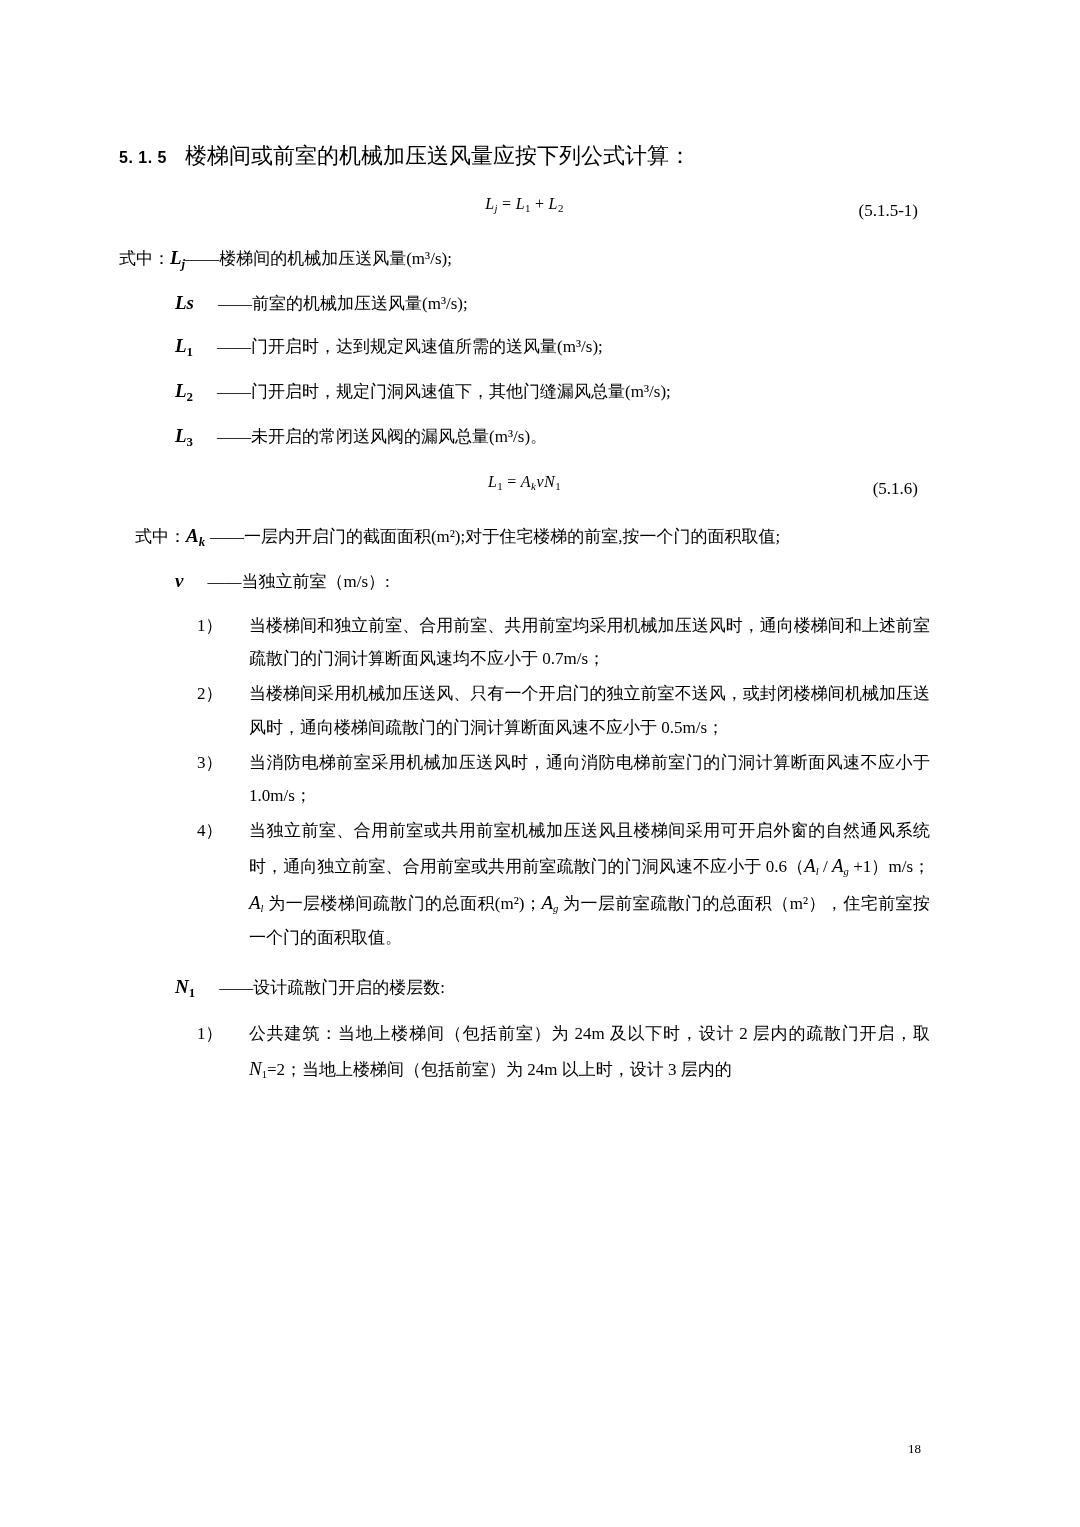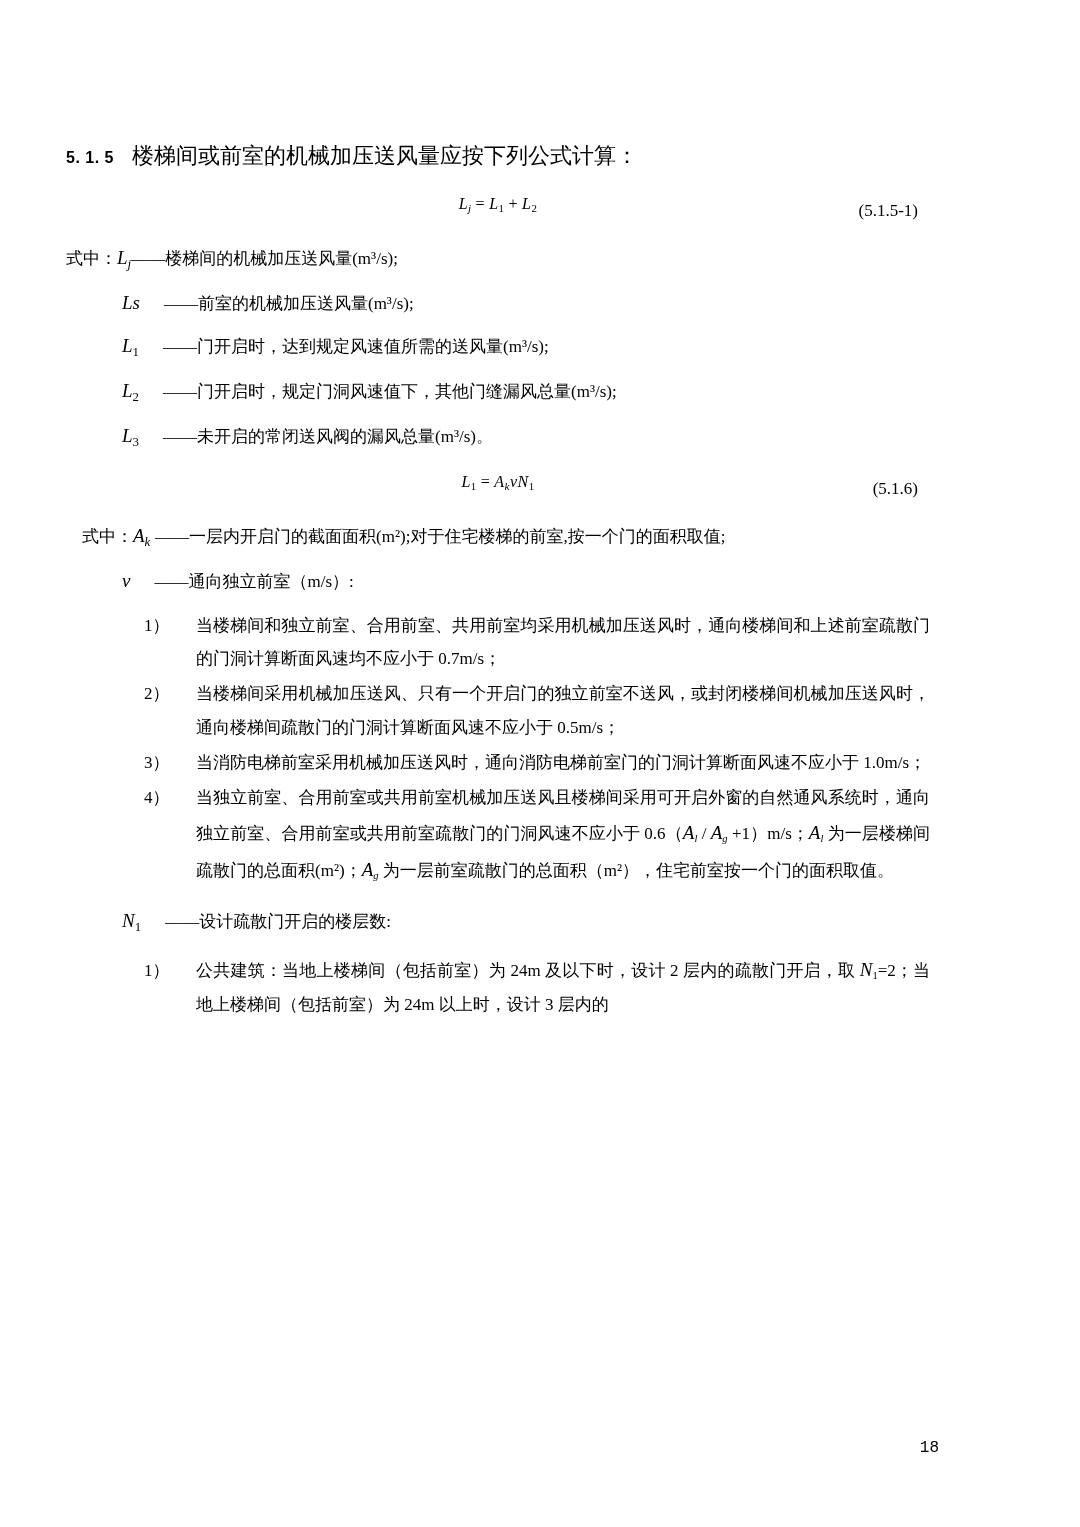--- a/index.html
+++ b/index.html
@@ -10,21 +10,21 @@
   body {
     font-family: "Liberation Serif", "DejaVu Serif", serif;
     color: #000000;
   }
   .page {
     position: relative;
     width: 1080px;
     height: 1527px;
     background: #ffffff;
     box-sizing: border-box;
-    padding: 120px 150px 60px 66px;
+    padding: 120px 150px 60px 119px;
     overflow: hidden;
   }
   .clause {
     display: flex;
     align-items: baseline;
     font-size: 16.5px;
     line-height: 1.6;
     margin-top: 18px;
   }
   .clause-num {
@@ -85,20 +85,21 @@
   }
   .def-lead {
     flex: 0 0 auto;
     white-space: nowrap;
   }
   .def-sym {
     flex: 0 0 auto;
     white-space: nowrap;
     font-style: italic;
     font-size: 19px;
+    font-weight: bold;
   }
   .def-body {
     flex: 1 1 auto;
   }
   .indent-sym { padding-left: 56px; gap: 24px; }
 
   .numlist {
     margin-top: 8px;
   }
   .numitem {
@@ -113,24 +114,24 @@
     flex: 0 0 auto;
     width: 52px;
     white-space: nowrap;
   }
   .numitem .content {
     flex: 1 1 auto;
     text-align: justify;
   }
   .page-number {
     position: absolute;
-    right: 141px;
+    right: 159px;
     bottom: 70px;
-    font-size: 16px;
-    font-family: Liberation Mono, monospace;
+    font-size: 13px;
+    font-family: Liberation Serif, serif;
   }
   .nowrap { white-space: nowrap; }
 </style>
 </head>
 <body>
 
 <div class="page">
 
   <div class="clause">
     <span class="clause-num">5. 1. 5</span>
@@ -186,21 +187,21 @@
   <div class="deflist">
 
     <div class="defrow">
       <span class="def-lead" style="padding-left:16px;">式中：</span>
       <span class="def-sym"><span class="italic">A</span><sub>k</sub>&nbsp;</span>
       <span class="def-body">——一层内开启门的截面面积(m²);对于住宅楼梯的前室,按一个门的面积取值;</span>
     </div>
 
     <div class="defrow indent-sym">
       <span class="def-sym"><span class="italic">v</span></span>
-      <span class="def-body">——通向独立前室（m/s）:</span>
+      <span class="def-body">——当独立前室（m/s）:</span>
     </div>
 
     <div class="numlist">
 
       <div class="numitem">
         <span class="marker">1）</span>
         <span class="content">当楼梯间和独立前室、合用前室、共用前室均采用机械加压送风时，通向楼梯间和上述前室疏散门的门洞计算断面风速均不应小于 0.7m/s；</span>
       </div>
 
       <div class="numitem">

